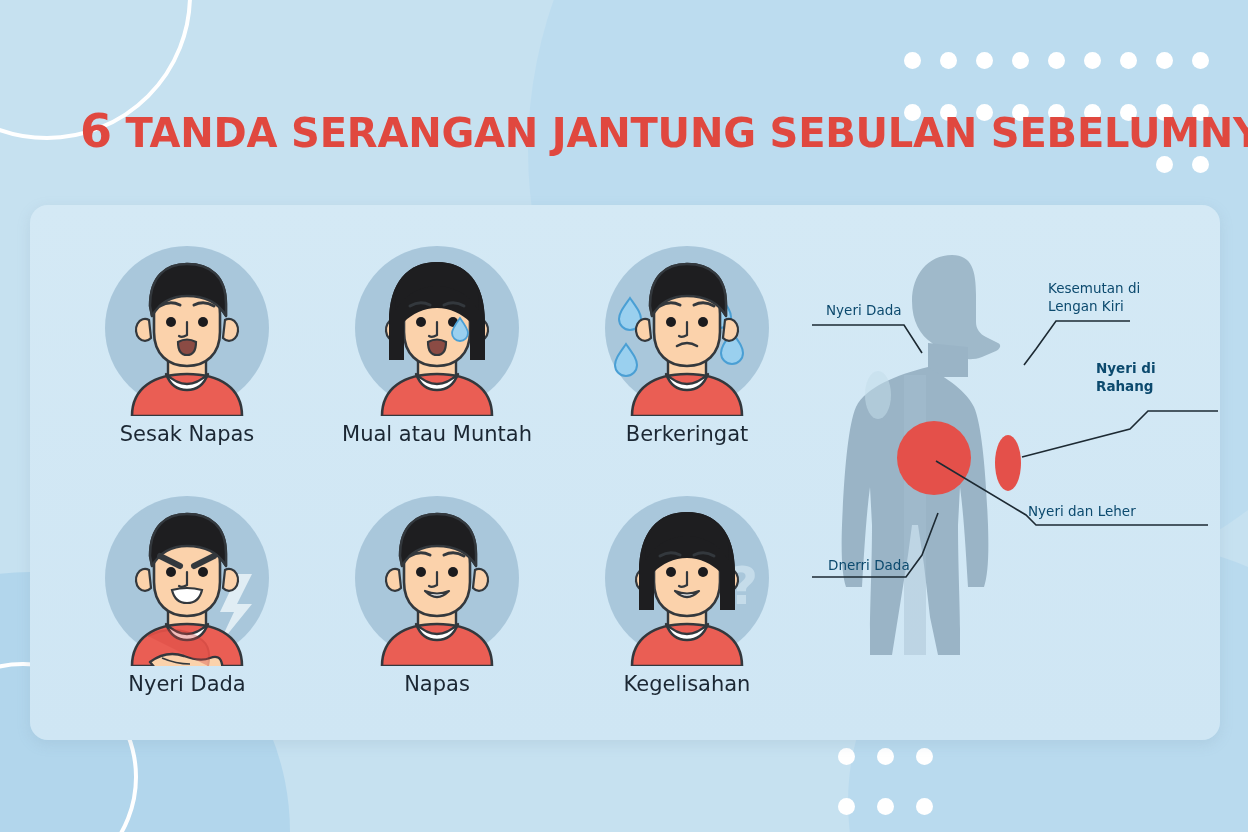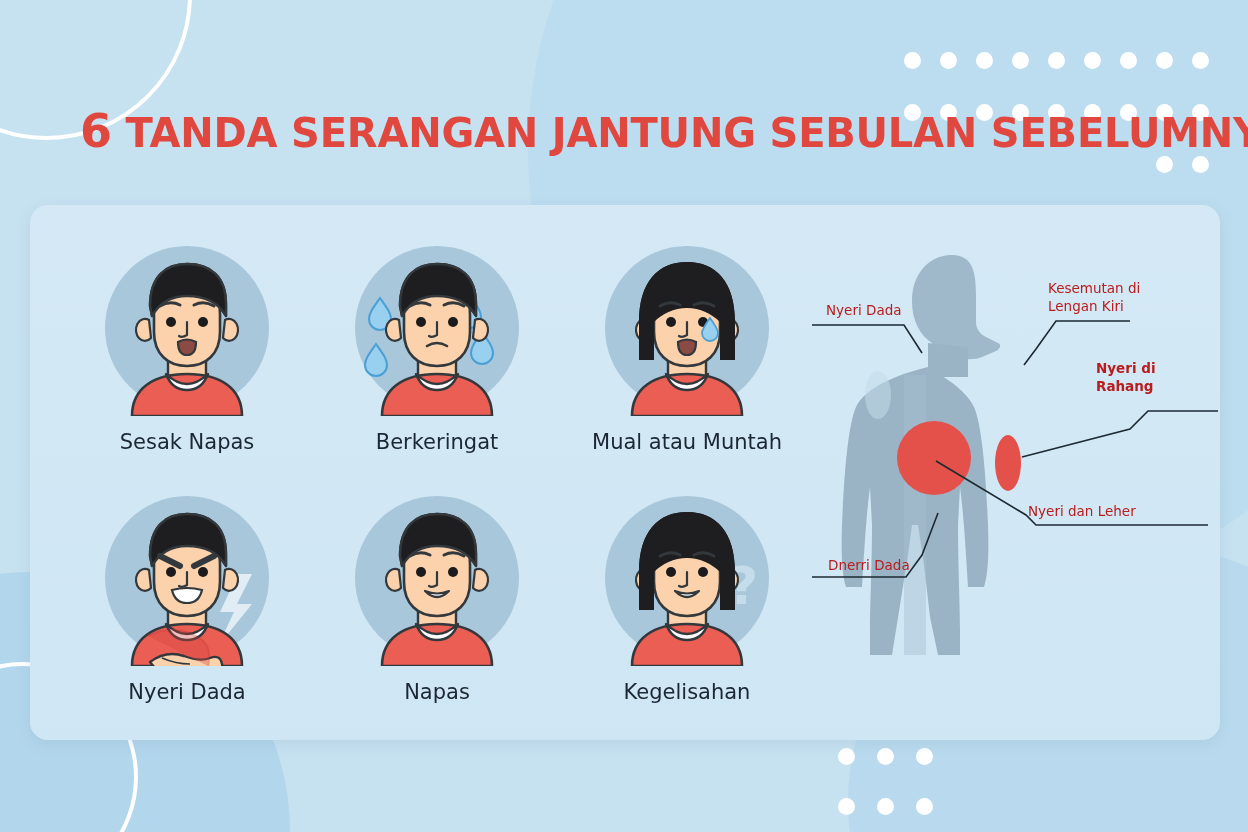--- a/index.html
+++ b/index.html
@@ -82,31 +82,31 @@
     grid-template-rows:250px 250px;
   }
   .card { position:relative; width:250px; }
   .avatar-wrap {
     position:relative; width:190px; height:180px;
     margin:0 auto; overflow:hidden;
   }
   .avatar-wrap svg { display:block; }
   .card-label {
     text-align:center; font-size:21px; color:#1b2733;
-    margin-top:14px; font-family:"DejaVu Sans", sans-serif;
+    margin-top:6px; font-family:"DejaVu Sans", sans-serif;
   }
 
   
   .body-diagram {
     position:absolute; left:800px; top:225px;
     width:430px; height:500px;
   }
   .body-diagram svg { display:block; }
   .diagram-label {
-    position:absolute; font-size:13.5px; color:#b91c1c;
+    position:absolute; font-size:13.5px; color:#0c4a6e;
     font-family:"DejaVu Sans", sans-serif; line-height:1.35;
     white-space:pre-line;
   }
   .lbl-nyeri-dada-top  { left:26px; top:76px; }
   .lbl-kesemutan       { left:248px; top:54px; }
   .lbl-nyeri-rahang    { left:296px; top:134px;font-weight:bold; }
   .lbl-rahang-leher    { left:228px; top:277px; }
   .lbl-nyeri-dada-bot  { left:28px; top:331px; }
 </style>
 </head>
@@ -197,20 +197,49 @@
 
     <path d="M86 106 q9 -5 18 0 q0 13 -9 13 q-9 0 -9 -13 z" fill="#8b4b44" stroke="#33383d" stroke-width="2.2"></path>
   </svg>
       </div>
       <div class="card-label">Sesak Napas</div>
     </div>
     <div class="card">
       <div class="avatar-wrap">
         <svg width="190" height="180" viewBox="0 0 190 180" xmlns="http://www.w3.org/2000/svg">
     <circle cx="95" cy="92" r="82" fill="#a9c7db"></circle>
+
+    <path d="M76 118 L76 142 L114 142 L114 118 Z" fill="#fbd2ab" stroke="#33383d" stroke-width="2.4"></path>
+    <path d="M40 180 C40 152 62 138 95 138 C128 138 150 152 150 180 Z" fill="#ea5e54" stroke="#33383d" stroke-width="2.6" stroke-linejoin="round"></path>
+    <path d="M74 138 q21 20 42 0 q-6 16 -21 16 q-15 0 -21 -16 z" fill="#ffffff" stroke="#33383d" stroke-width="2.4" stroke-linejoin="round"></path>
+
+    <path d="M47 86 C47 46 66 26 95 26 C124 26 143 46 143 86 L143 124 L128 124 L128 86
+               C120 78 108 72 95 72 C82 72 70 78 62 86 L62 124 L47 124 Z" fill="#1e1e20"></path>
+       <path d="M62 40 C74 24 116 24 128 40 C136 50 138 62 136 74 C126 56 108 50 95 50 C82 50 64 56 54 74 C52 62 54 50 62 40 Z" fill="#1e1e20"></path>
+    <path d="M57 84 a9 11 0 1 0 2 18 Z" fill="#fbd2ab" stroke="#33383d" stroke-width="2.2"></path>
+    <path d="M133 84 a9 11 0 1 1-2 18 Z" fill="#fbd2ab" stroke="#33383d" stroke-width="2.2"></path>
+    <path d="M62 78 C62 48 76 38 95 38 C114 38 128 48 128 78 L128 96 C128 118 114 130 95 130 C76 130 62 118 62 96 Z" fill="#fbd2ab" stroke="#33383d" stroke-width="2.6"></path>
+    <path d="M47 86 C47 46 66 26 95 26 C124 26 143 46 143 86 L143 124 L128 124 L128 86
+               C120 78 108 72 95 72 C82 72 70 78 62 86 L62 124 L47 124 Z" fill="#1e1e20"></path>
+       <path d="M62 40 C74 24 116 24 128 40 C136 50 138 62 136 74 C126 56 108 50 95 50 C82 50 64 56 54 74 C52 62 54 50 62 40 Z" fill="#1e1e20"></path>
+    <path d="M68 70 q10 -6 20 -1" stroke="#33383d" stroke-width="3" fill="none" stroke-linecap="round"></path>
+       <path d="M102 69 q10 -5 20 1" stroke="#33383d" stroke-width="3" fill="none" stroke-linecap="round"></path>
+    <circle cx="79" cy="86" r="5" fill="#1b1b1e"></circle>
+    <circle cx="111" cy="86" r="5" fill="#1b1b1e"></circle>
+    <path d="M95 86 L95 99 q-5 3 -8 1" fill="none" stroke="#33383d" stroke-width="2.2" stroke-linecap="round"></path>
+    <path d="M118 82 c5 7 8 11 8 15 a8 8 0 0 1-16 0 c0-4 3-8 8-15 z" fill="#9ad0ef" stroke="#4a9fd4" stroke-width="1.8"></path>
+    <path d="M86 106 q9 -5 18 0 q0 13 -9 13 q-9 0 -9 -13 z" fill="#8b4b44" stroke="#33383d" stroke-width="2.2"></path>
+  </svg>
+      </div>
+      <div class="card-label">Mual atau Muntah</div>
+    </div>
+    <div class="card">
+      <div class="avatar-wrap">
+        <svg width="190" height="180" viewBox="0 0 190 180" xmlns="http://www.w3.org/2000/svg">
+    <circle cx="95" cy="92" r="82" fill="#a9c7db"></circle>
     <path d="M38 62 c7 10 11 15 11 21 a11 11 0 0 1-22 0 c0-6 4-11 11-21 z" fill="#9ad0ef" stroke="#4a9fd4" stroke-width="2"></path>
           <path d="M128 60 c7 10 11 15 11 21 a11 11 0 0 1-22 0 c0-6 4-11 11-21 z" fill="#9ad0ef" stroke="#4a9fd4" stroke-width="2"></path>
           <path d="M104 88 c7 10 11 15 11 21 a11 11 0 0 1-22 0 c0-6 4-11 11-21 z" fill="#9ad0ef" stroke="#4a9fd4" stroke-width="2"></path>
           <path d="M140 96 c7 10 11 15 11 21 a11 11 0 0 1-22 0 c0-6 4-11 11-21 z" fill="#9ad0ef" stroke="#4a9fd4" stroke-width="2"></path>
           <path d="M34 108 c7 10 11 15 11 21 a11 11 0 0 1-22 0 c0-6 4-11 11-21 z" fill="#9ad0ef" stroke="#4a9fd4" stroke-width="2"></path>
           <path d="M96 130 c7 10 11 15 11 21 a11 11 0 0 1-22 0 c0-6 4-11 11-21 z" fill="#9ad0ef" stroke="#4a9fd4" stroke-width="2"></path>
     <path d="M76 118 L76 142 L114 142 L114 118 Z" fill="#fbd2ab" stroke="#33383d" stroke-width="2.4"></path>
     <path d="M40 180 C40 152 62 138 95 138 C128 138 150 152 150 180 Z" fill="#ea5e54" stroke="#33383d" stroke-width="2.6" stroke-linejoin="round"></path>
     <path d="M74 138 q21 20 42 0 q-6 16 -21 16 q-15 0 -21 -16 z" fill="#ffffff" stroke="#33383d" stroke-width="2.4" stroke-linejoin="round"></path>
 
@@ -224,49 +253,20 @@
     <path d="M68 70 q10 -6 20 -1" stroke="#33383d" stroke-width="3" fill="none" stroke-linecap="round"></path>
        <path d="M102 69 q10 -5 20 1" stroke="#33383d" stroke-width="3" fill="none" stroke-linecap="round"></path>
     <circle cx="79" cy="86" r="5" fill="#1b1b1e"></circle>
     <circle cx="111" cy="86" r="5" fill="#1b1b1e"></circle>
     <path d="M95 86 L95 99 q-5 3 -8 1" fill="none" stroke="#33383d" stroke-width="2.2" stroke-linecap="round"></path>
 
     <path d="M85 110 q10 -6 20 0" fill="none" stroke="#33383d" stroke-width="2.6" stroke-linecap="round"></path>
   </svg>
       </div>
       <div class="card-label">Berkeringat</div>
-    </div>
-    <div class="card">
-      <div class="avatar-wrap">
-        <svg width="190" height="180" viewBox="0 0 190 180" xmlns="http://www.w3.org/2000/svg">
-    <circle cx="95" cy="92" r="82" fill="#a9c7db"></circle>
-
-    <path d="M76 118 L76 142 L114 142 L114 118 Z" fill="#fbd2ab" stroke="#33383d" stroke-width="2.4"></path>
-    <path d="M40 180 C40 152 62 138 95 138 C128 138 150 152 150 180 Z" fill="#ea5e54" stroke="#33383d" stroke-width="2.6" stroke-linejoin="round"></path>
-    <path d="M74 138 q21 20 42 0 q-6 16 -21 16 q-15 0 -21 -16 z" fill="#ffffff" stroke="#33383d" stroke-width="2.4" stroke-linejoin="round"></path>
-
-    <path d="M47 86 C47 46 66 26 95 26 C124 26 143 46 143 86 L143 124 L128 124 L128 86
-               C120 78 108 72 95 72 C82 72 70 78 62 86 L62 124 L47 124 Z" fill="#1e1e20"></path>
-       <path d="M62 40 C74 24 116 24 128 40 C136 50 138 62 136 74 C126 56 108 50 95 50 C82 50 64 56 54 74 C52 62 54 50 62 40 Z" fill="#1e1e20"></path>
-    <path d="M57 84 a9 11 0 1 0 2 18 Z" fill="#fbd2ab" stroke="#33383d" stroke-width="2.2"></path>
-    <path d="M133 84 a9 11 0 1 1-2 18 Z" fill="#fbd2ab" stroke="#33383d" stroke-width="2.2"></path>
-    <path d="M62 78 C62 48 76 38 95 38 C114 38 128 48 128 78 L128 96 C128 118 114 130 95 130 C76 130 62 118 62 96 Z" fill="#fbd2ab" stroke="#33383d" stroke-width="2.6"></path>
-    <path d="M47 86 C47 46 66 26 95 26 C124 26 143 46 143 86 L143 124 L128 124 L128 86
-               C120 78 108 72 95 72 C82 72 70 78 62 86 L62 124 L47 124 Z" fill="#1e1e20"></path>
-       <path d="M62 40 C74 24 116 24 128 40 C136 50 138 62 136 74 C126 56 108 50 95 50 C82 50 64 56 54 74 C52 62 54 50 62 40 Z" fill="#1e1e20"></path>
-    <path d="M68 70 q10 -6 20 -1" stroke="#33383d" stroke-width="3" fill="none" stroke-linecap="round"></path>
-       <path d="M102 69 q10 -5 20 1" stroke="#33383d" stroke-width="3" fill="none" stroke-linecap="round"></path>
-    <circle cx="79" cy="86" r="5" fill="#1b1b1e"></circle>
-    <circle cx="111" cy="86" r="5" fill="#1b1b1e"></circle>
-    <path d="M95 86 L95 99 q-5 3 -8 1" fill="none" stroke="#33383d" stroke-width="2.2" stroke-linecap="round"></path>
-    <path d="M118 82 c5 7 8 11 8 15 a8 8 0 0 1-16 0 c0-4 3-8 8-15 z" fill="#9ad0ef" stroke="#4a9fd4" stroke-width="1.8"></path>
-    <path d="M86 106 q9 -5 18 0 q0 13 -9 13 q-9 0 -9 -13 z" fill="#8b4b44" stroke="#33383d" stroke-width="2.2"></path>
-  </svg>
-      </div>
-      <div class="card-label">Mual atau Muntah</div>
     </div>
     <div class="card">
       <div class="avatar-wrap">
         <svg width="190" height="180" viewBox="0 0 190 180" xmlns="http://www.w3.org/2000/svg">
     <circle cx="95" cy="92" r="82" fill="#a9c7db"></circle>
     <path d="M146 88 L128 126 L142 126 L126 160 L160 118 L145 118 L160 88 Z" fill="#e3eff6" opacity=".95"></path>
     <path d="M76 118 L76 142 L114 142 L114 118 Z" fill="#fbd2ab" stroke="#33383d" stroke-width="2.4"></path>
     <path d="M40 180 C40 152 62 138 95 138 C128 138 150 152 150 180 Z" fill="#ea5e54" stroke="#33383d" stroke-width="2.6" stroke-linejoin="round"></path>
     <path d="M74 138 q21 20 42 0 q-6 16 -21 16 q-15 0 -21 -16 z" fill="#ffffff" stroke="#33383d" stroke-width="2.4" stroke-linejoin="round"></path>
     <path d="M58 176 q16 -12 34 -6 q16 6 26 2 q10 -4 12 6 q2 10 -10 14 q-12 4 -24 2 q-16 -2 -28 -6 z" fill="#fbd2ab" stroke="#33383d" stroke-width="2.4" stroke-linejoin="round"></path>

